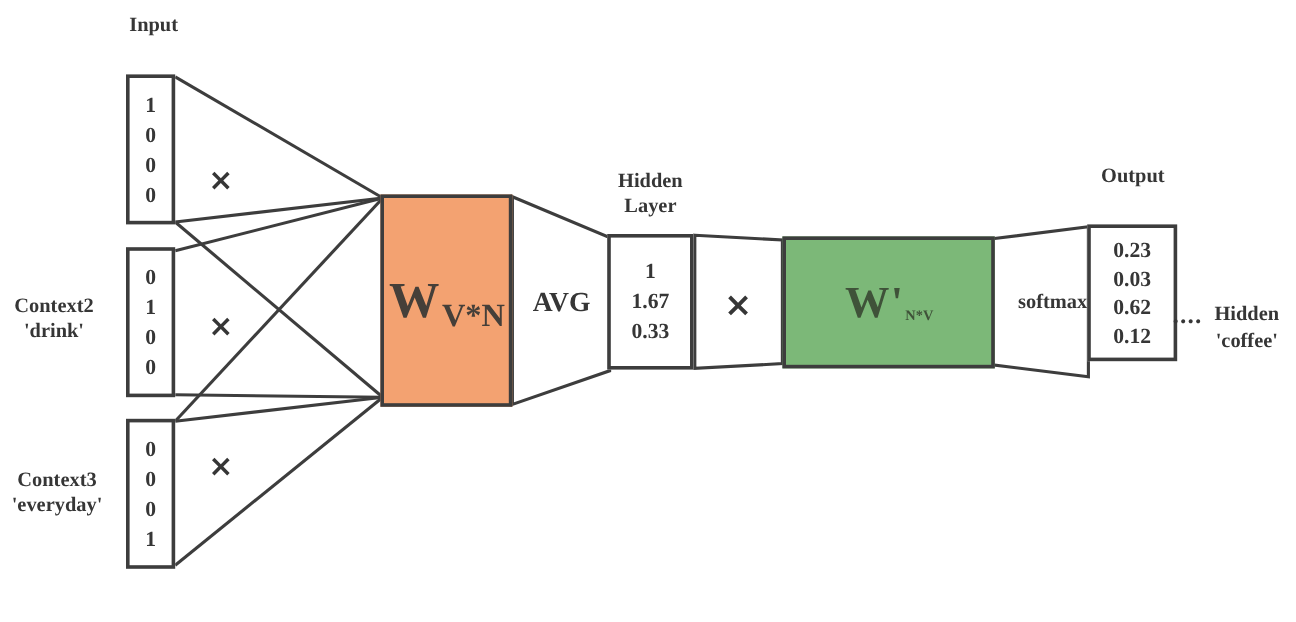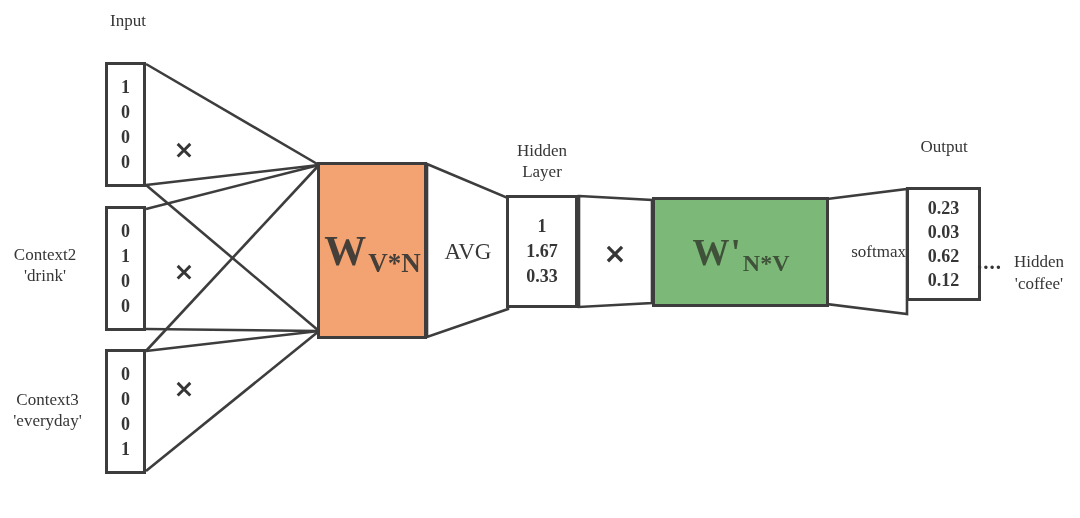--- a/index.html
+++ b/index.html
@@ -13,23 +13,23 @@
     display:flex;flex-direction:column;justify-content:center;align-items:center;
     font-weight:bold;font-size:18px;line-height:25px;text-align:center;
   }
   .mbox{
     position:absolute;box-sizing:border-box;border:3px solid #3d3d3d;
     display:flex;justify-content:center;align-items:center;
   }
   .wsym{font-weight:bold;font-size:42px;letter-spacing:1px;}
   .wsub{font-weight:bold;font-size:27px;position:relative;top:13px;left:1px;}
   .green .wsym{font-size:37px;}
-  .green .wsub{font-size:24px;top:11px;}
+  .green .wsub{font-size:12px;top:11px;}
   .lbl{
-    position:absolute;font-weight:normal;font-size:17px;line-height:21px;text-align:center;
+    position:absolute;font-weight:bold;font-size:17px;line-height:21px;text-align:center;
   }
   .mul{
     position:absolute;font-weight:bold;font-size:25px;text-align:center;width:26px;
     font-family:"DejaVu Sans","Liberation Sans",sans-serif;
   }
   .dots{position:absolute;font-weight:bold;font-size:21px;letter-spacing:1px;}
 </style>
 </head>
 <body>
 

